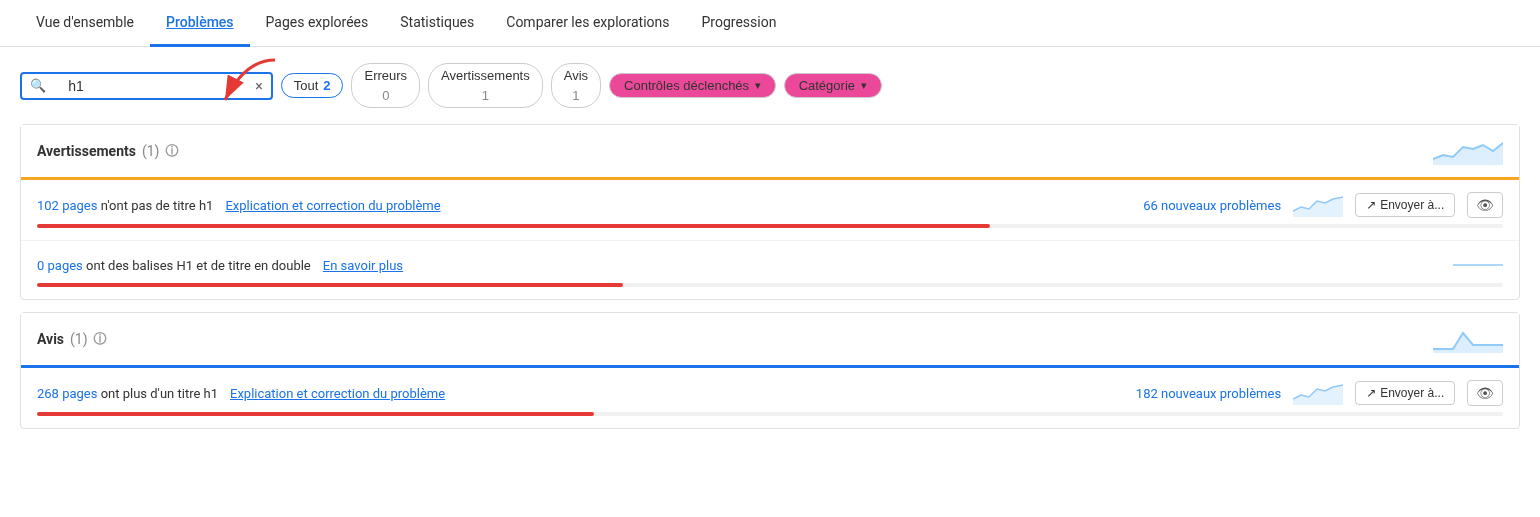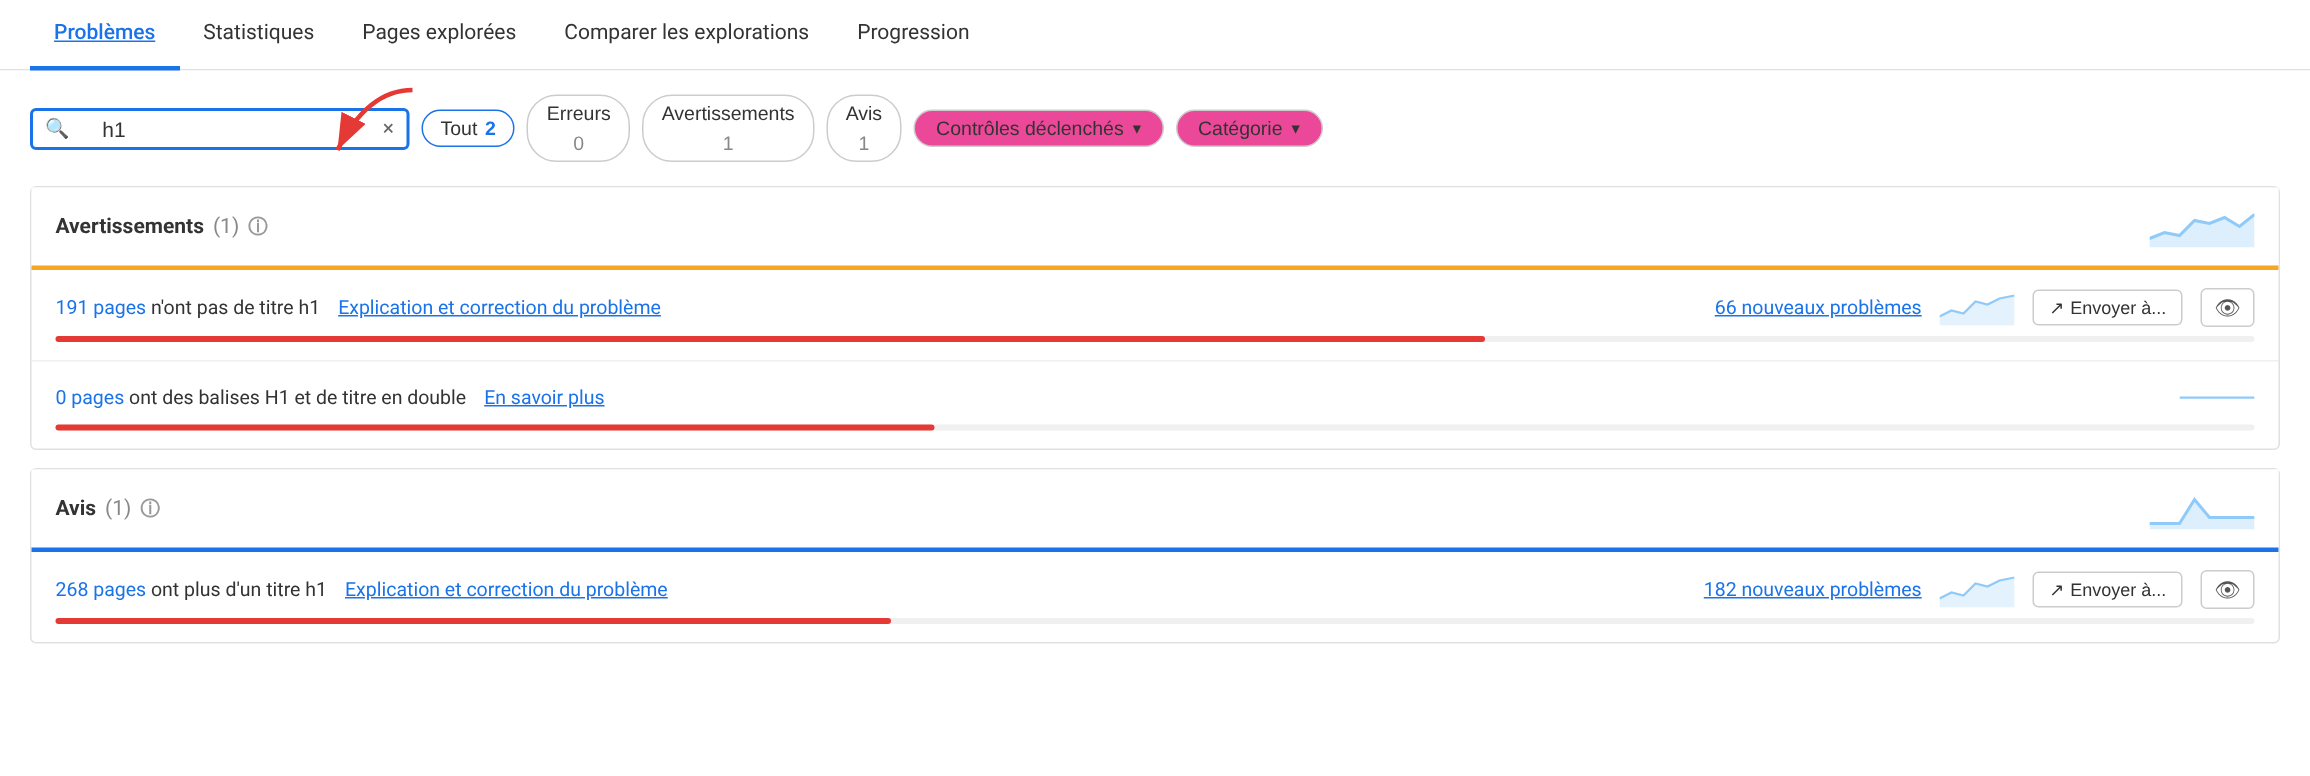--- a/index.html
+++ b/index.html
@@ -212,21 +212,20 @@
     .issue-right {
       display: flex;
       align-items: center;
       gap: 12px;
     }
 
     .new-problems {
       color: #1a73e8;
       font-size: 13px;
       white-space: nowrap;
-      text-decoration: underline;
     }
 
     .action-btn {
       display: flex;
       align-items: center;
       gap: 4px;
       border: 1px solid #ccc;
       border-radius: 4px;
       padding: 4px 10px;
       cursor: pointer;
@@ -257,23 +256,24 @@
     .progress-bar-red {
       height: 4px;
       background: #e53935;
       border-radius: 2px;
     }
   </style>
 </head>
 <body>
 
 <nav class="nav-bar">
+  <div class="nav-item">Vue d'ensemble</div>
   <div class="nav-item active">Problèmes</div>
+  <div class="nav-item">Pages explorées</div>
   <div class="nav-item">Statistiques</div>
-  <div class="nav-item">Pages explorées</div>
   <div class="nav-item">Comparer les explorations</div>
   <div class="nav-item">Progression</div>
 </nav>
 
 <div class="main">
 
   <div style="position:relative; height:0; pointer-events:none;">
     <svg style="position:absolute; top:-8px; left:195px; z-index:10;" width="80" height="60" viewBox="0 0 80 60">
       <defs>
         <marker id="arrowhead" markerWidth="8" markerHeight="6" refX="8" refY="3" orient="auto">
@@ -333,21 +333,21 @@
       <svg class="sparkline" viewBox="0 0 70 28">
         <polyline points="0,22 10,18 20,20 30,10 40,12 50,8 60,14 70,6" fill="none" stroke="#90caf9" stroke-width="2"></polyline>
         <polyline points="0,22 10,18 20,20 30,10 40,12 50,8 60,14 70,6 70,28 0,28" fill="rgba(144,202,249,0.3)" stroke="none"></polyline>
       </svg>
     </div>
 
     <div class="issue-row">
       <div class="issue-content">
         <div class="issue-left">
           <span class="issue-title">
-            <a class="page-count">191 pages</a>
+            <a class="page-count">102 pages</a>
             <span> n'ont pas de titre h1</span>
           </span>
           <a class="issue-link">Explication et correction du problème</a>
         </div>
         <div class="issue-right">
           <span class="new-problems">66 nouveaux problèmes</span>
 
           <svg width="50" height="24" viewBox="0 0 50 24">
             <polyline points="0,18 8,14 16,16 24,8 32,10 40,6 50,4" fill="none" stroke="#90caf9" stroke-width="1.5"></polyline>
             <polyline points="0,18 8,14 16,16 24,8 32,10 40,6 50,4 50,24 0,24" fill="rgba(144,202,249,0.25)" stroke="none"></polyline>

